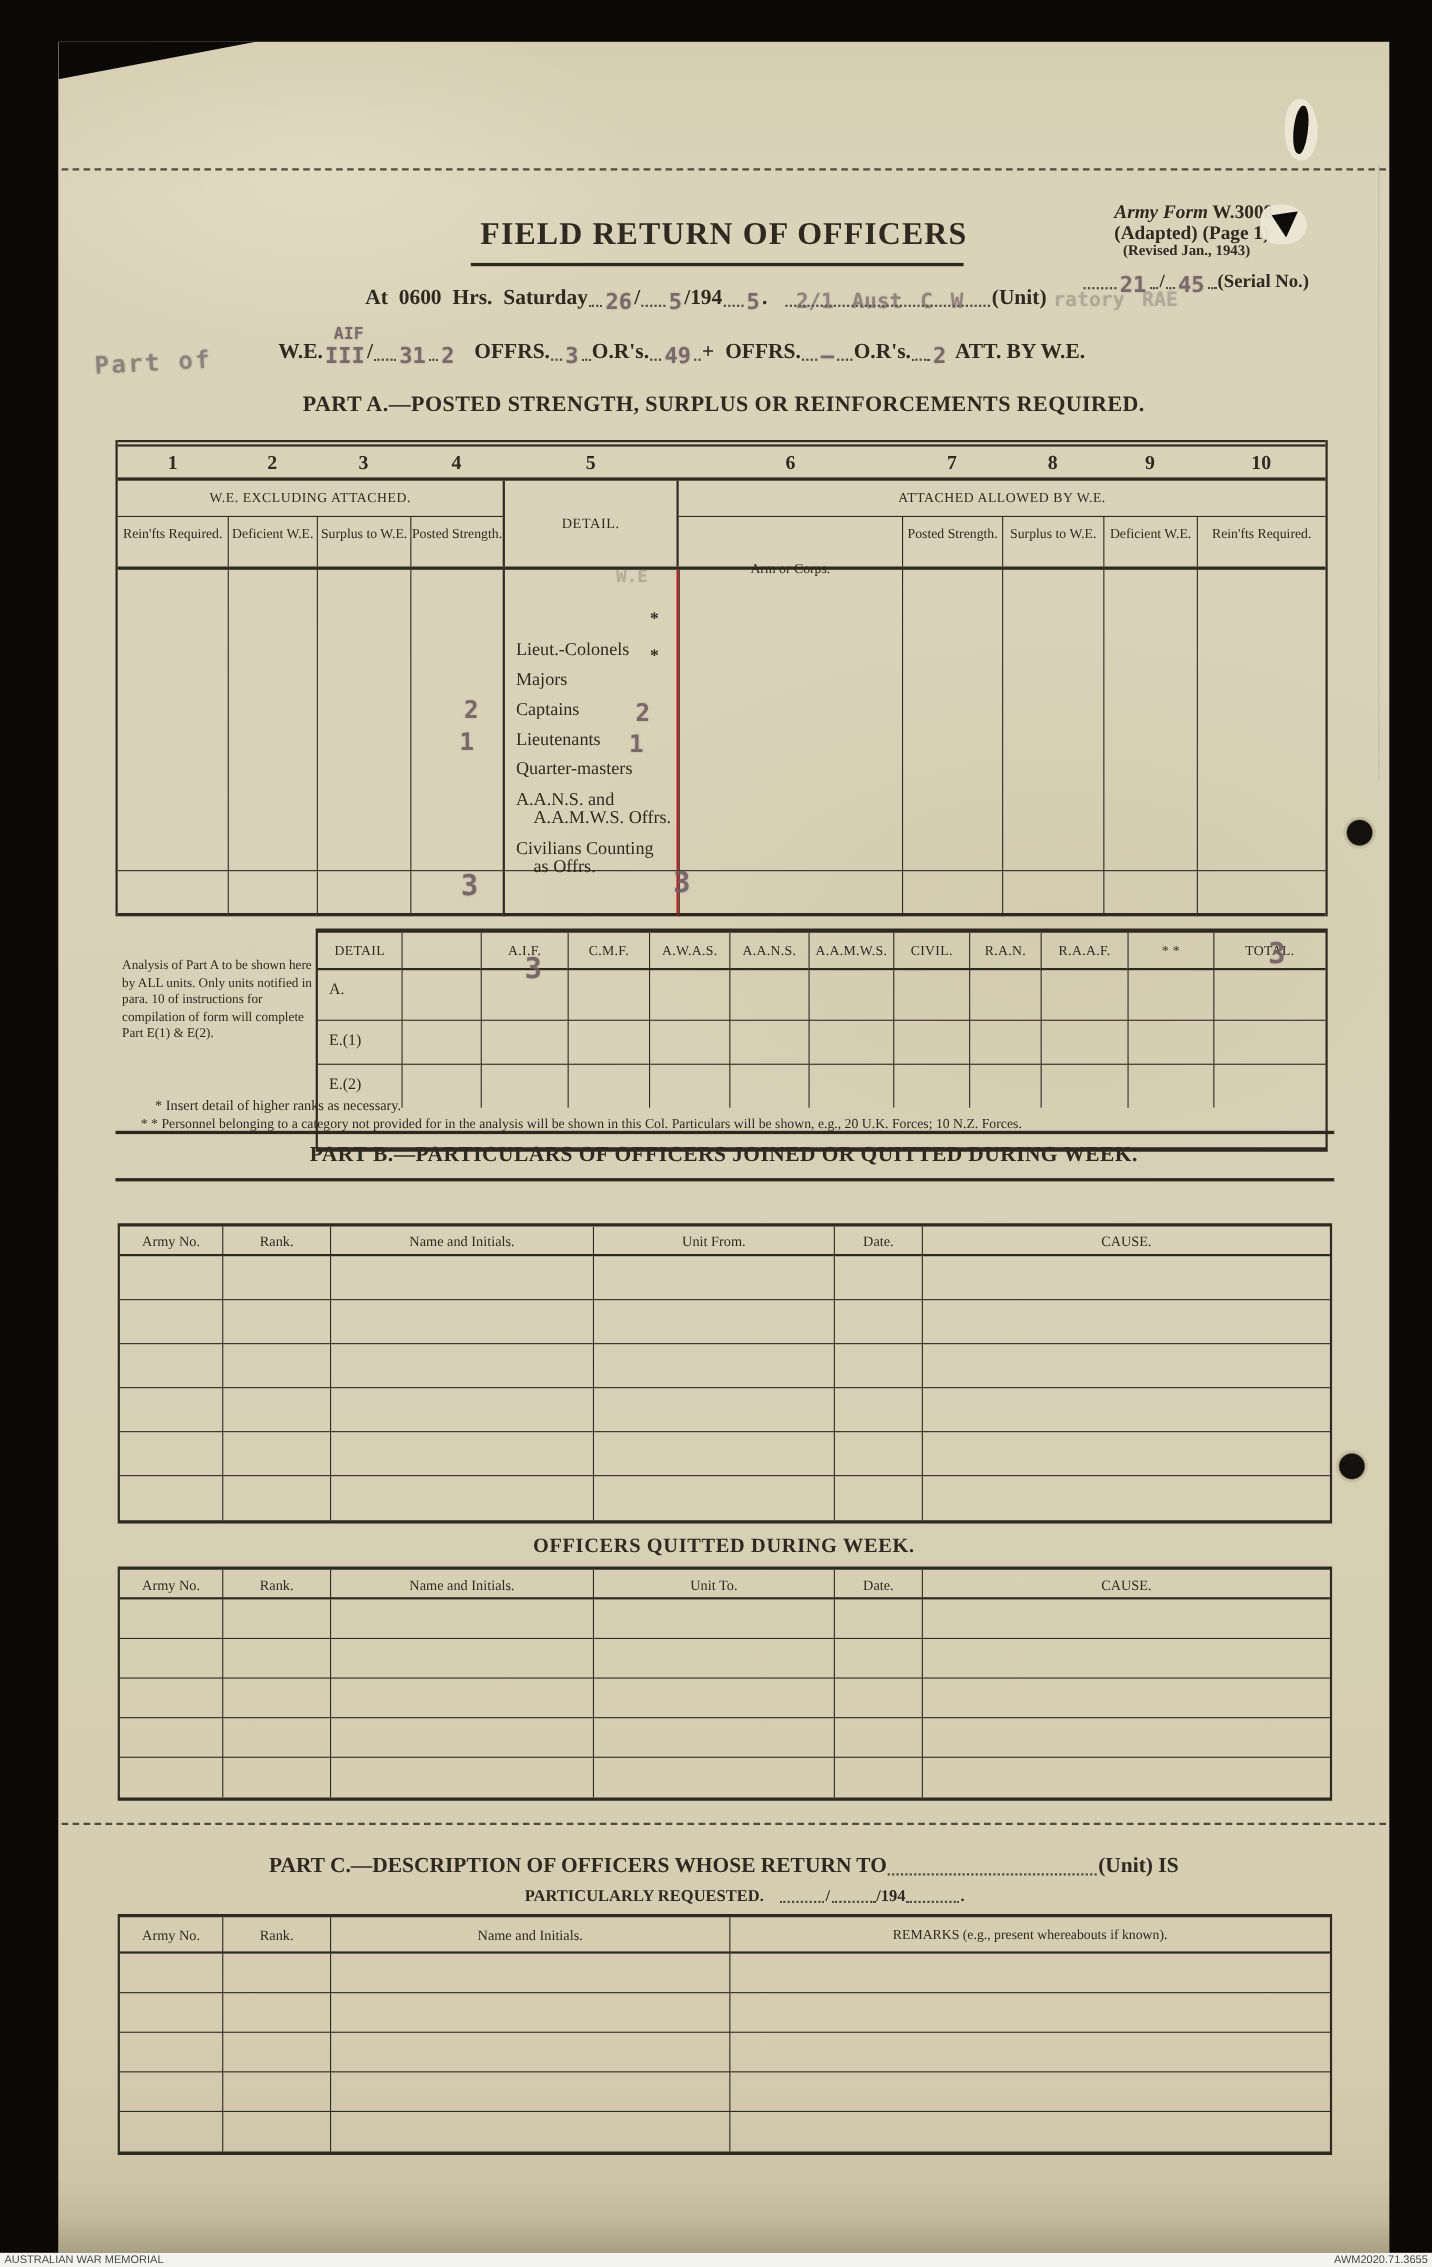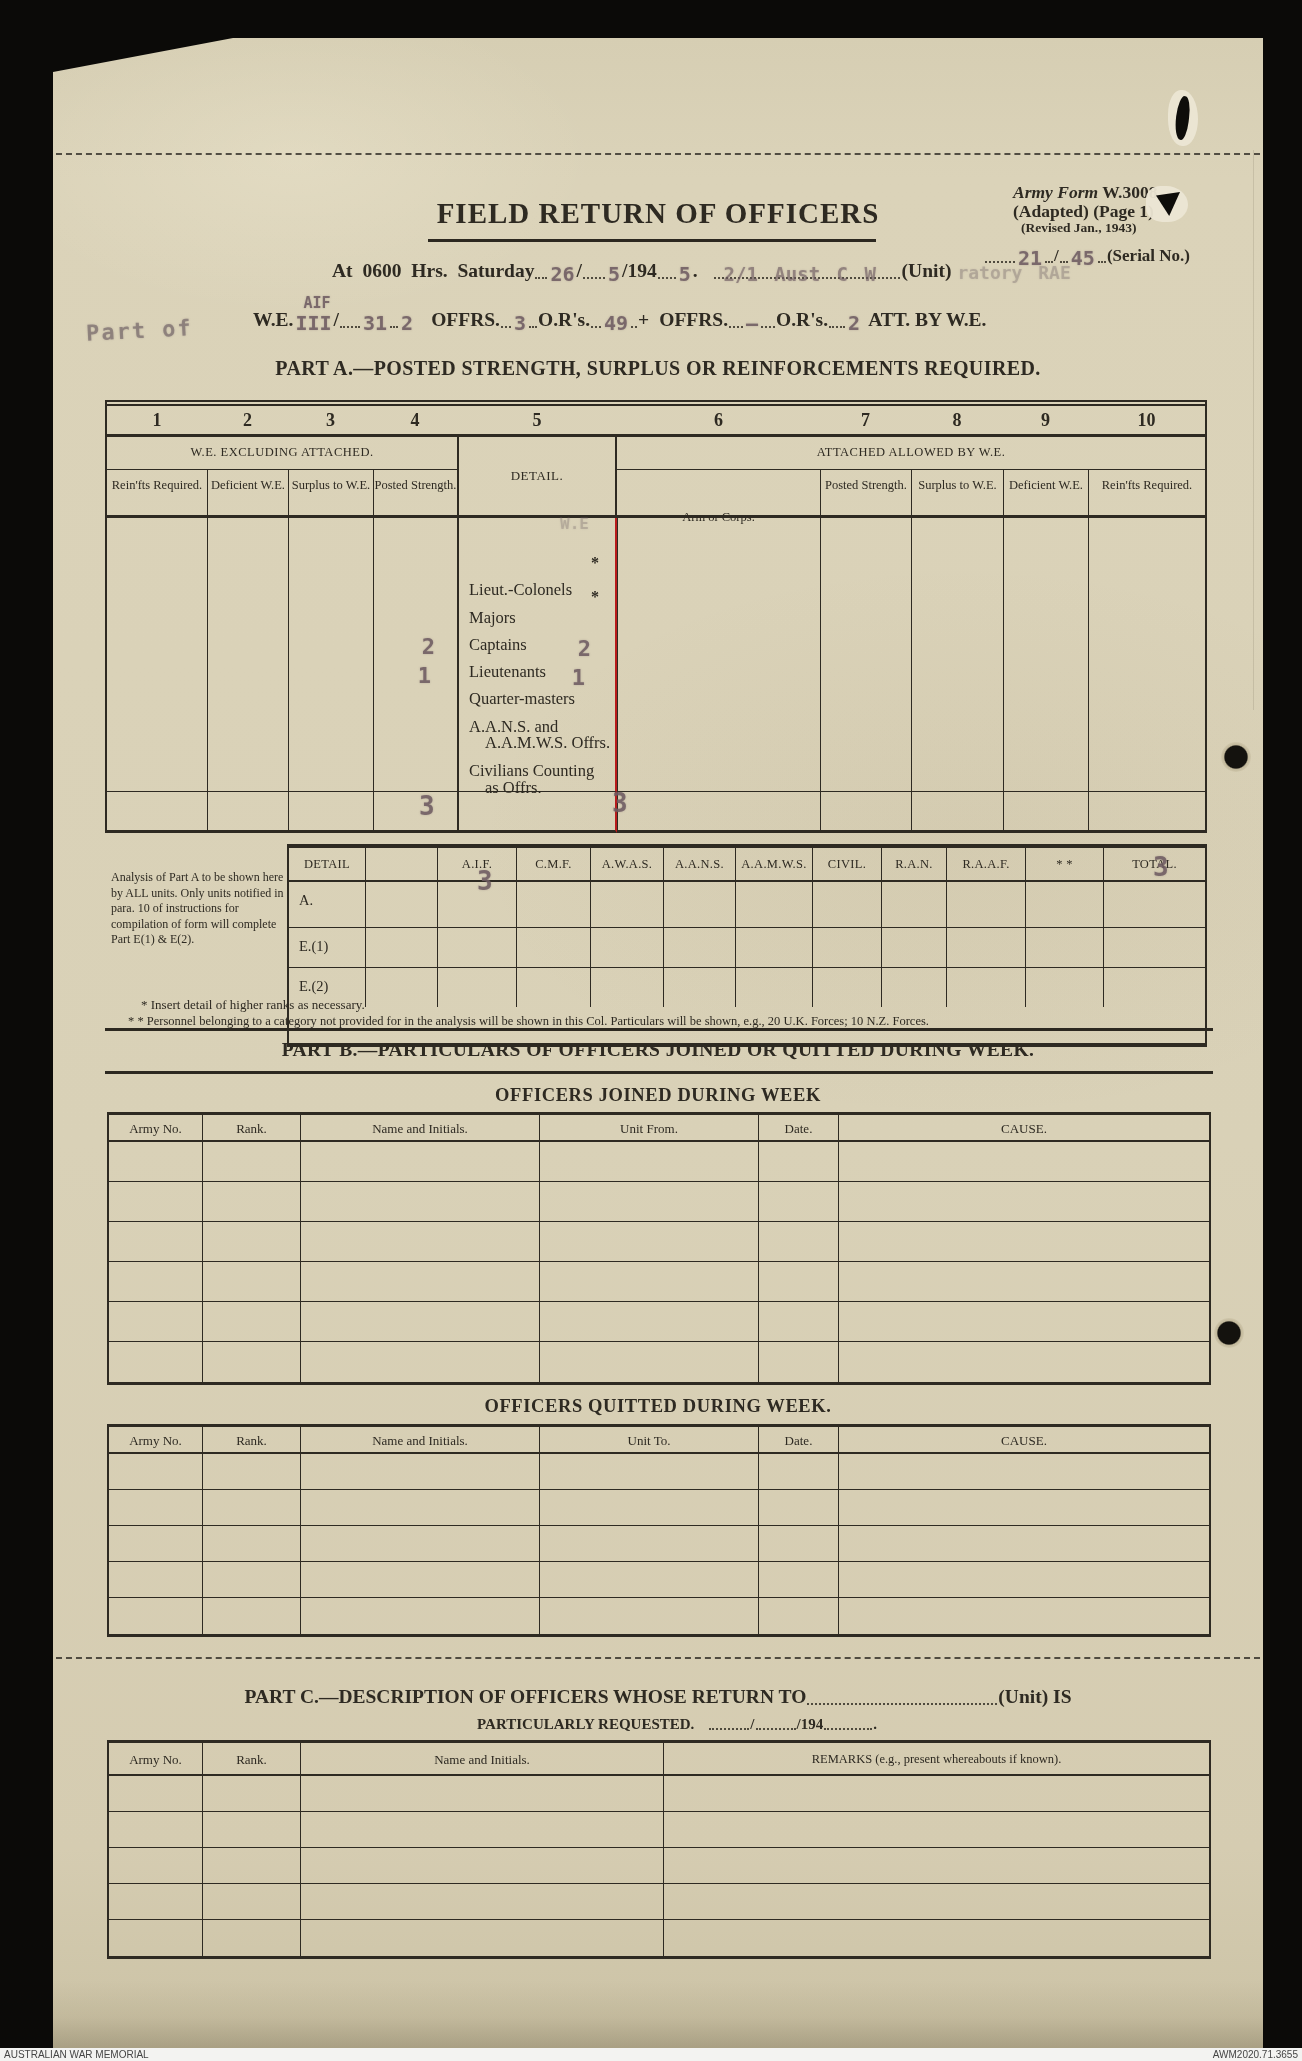--- a/index.html
+++ b/index.html
@@ -341,21 +341,20 @@
     <span class="ty3 ty" style="left:1048px;top:26px;position:absolute;">3</span>
   </div>
 
   <div id="fn1">* Insert detail of higher ranks as necessary.</div>
   <div id="fn2">* * Personnel belonging to a category not provided for in the analysis will be shown in this Col.  Particulars will be shown, e.g., 20 U.K. Forces; 10 N.Z. Forces.</div>
 
   <div class="rule" style="left:105px;top:1028px;width:1108px;height:3px;"></div>
   <div id="partb-heading" class="ctr">PART B.—PARTICULARS OF OFFICERS JOINED OR QUITTED DURING WEEK.</div>
   <div class="rule" style="left:105px;top:1071px;width:1108px;height:3px;"></div>
 
-  <div id="joined-title" class="ctr">OFFICERS JOINED DURING WEEK</div>
 
   <div id="tj" class="rtable">
     <div class="hc">Army No.</div>
     <div class="hc bl">Rank.</div>
     <div class="hc bl">Name and Initials.</div>
     <div class="hc bl">Unit From.</div>
     <div class="hc bl">Date.</div>
     <div class="hc bl">CAUSE.</div>
     <div class="dc"></div>
       <div class="dc bl"></div>

